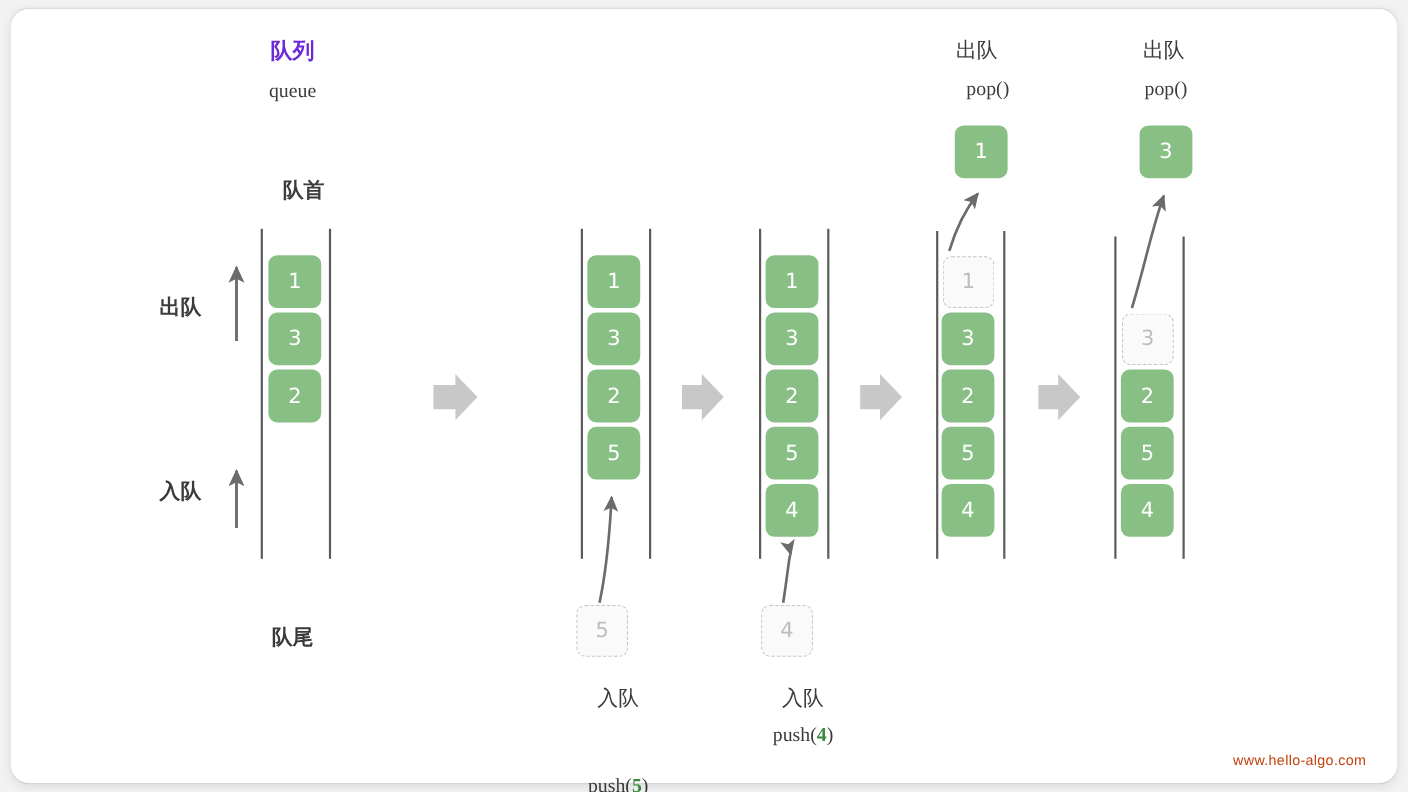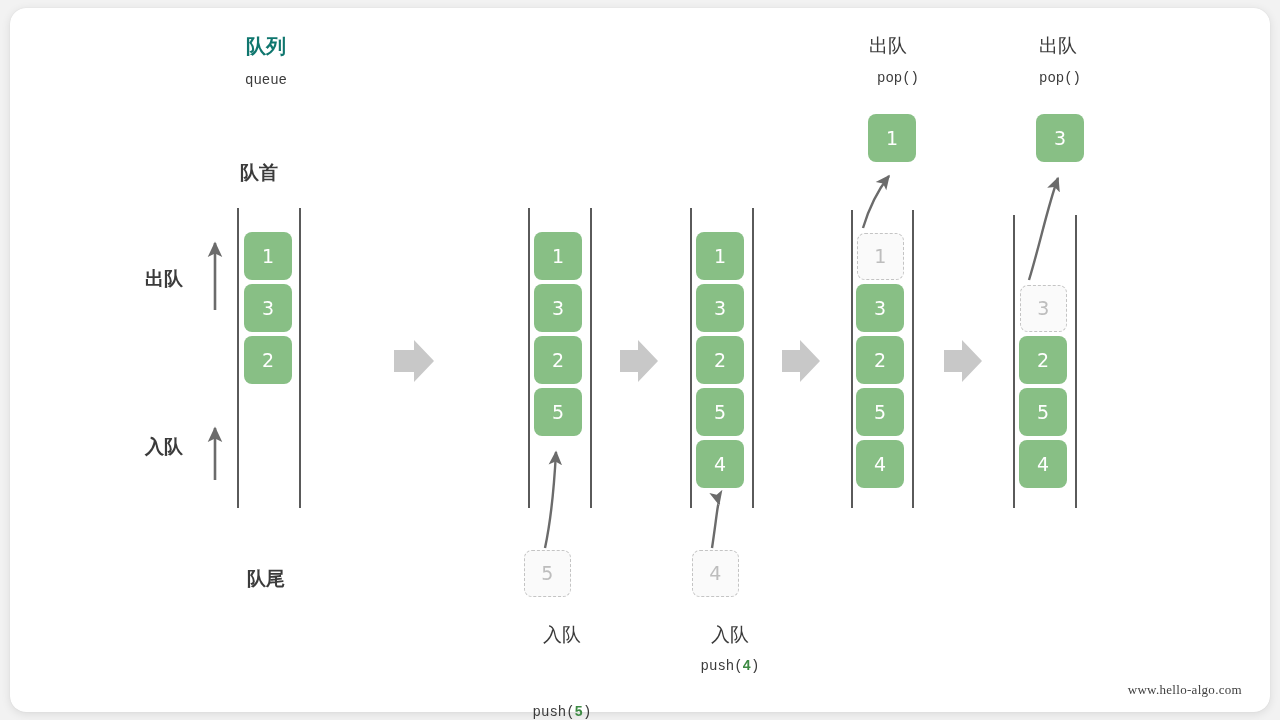--- a/index.html
+++ b/index.html
@@ -62,66 +62,66 @@
     color: #3b3b3b;
     white-space: nowrap;
   }
   .label.cjk-bold {
     font-weight: bold;
     font-size: 19px;
   }
   .label.title-cjk {
     font-weight: bold;
     font-size: 20px;
-    color: #0f766e;
+    color: #6d28d9;
   }
   .label.mono {
-    font-family: Liberation Mono, monospace;
-    font-size: 14px;
+    font-family: Liberation Serif, serif;
+    font-size: 18px;
     color: #3b3b3b;
   }
   .label.cjk {
     font-size: 19px;
     color: #3b3b3b;
   }
   .label.center { transform: translateX(-50%); text-align: center; }
 
   .op-green {
     color: #3d8a43;
     font-weight: bold;
   }
 
   .watermark {
     position: absolute;
     right: 38px;
     bottom: 22px;
-    font-family: Liberation Serif, serif;
+    font-family: Liberation Sans, sans-serif;
     font-size: 13px;
-    color: #404040;
+    color: #c2410c;
     letter-spacing: 0.3px;
   }
 
   svg.overlay {
     position: absolute;
     left: 0; top: 0;
     width: 1280px;
     height: 720px;
     pointer-events: none;
   }
 </style>
 </head>
 <body>
 
 <div id="canvas">
   <div class="card"></div>
 
   <div class="label title-cjk center" style="left:266px; top:33px;">队列</div>
   <div class="label mono center" style="left:266px; top:72px;">queue</div>
 
-  <div class="label cjk-bold center" style="left:259px; top:160px;">队首</div>
+  <div class="label cjk-bold center" style="left:276px; top:160px;">队首</div>
   <div class="label cjk-bold center" style="left:266px; top:566px;">队尾</div>
 
   <div class="label cjk-bold" style="left:145px; top:266px;">出队</div>
   <div class="label cjk-bold" style="left:145px; top:434px;">入队</div>
 
   <div class="rail" style="left:237px; top:208px; height:300px;"></div>
   <div class="rail" style="left:299px; top:208px; height:300px;"></div>
   <div class="cell" style="left:244px; top:232px;">1</div>
   <div class="cell" style="left:244px; top:284px;">3</div>
   <div class="cell" style="left:244px; top:336px;">2</div>

